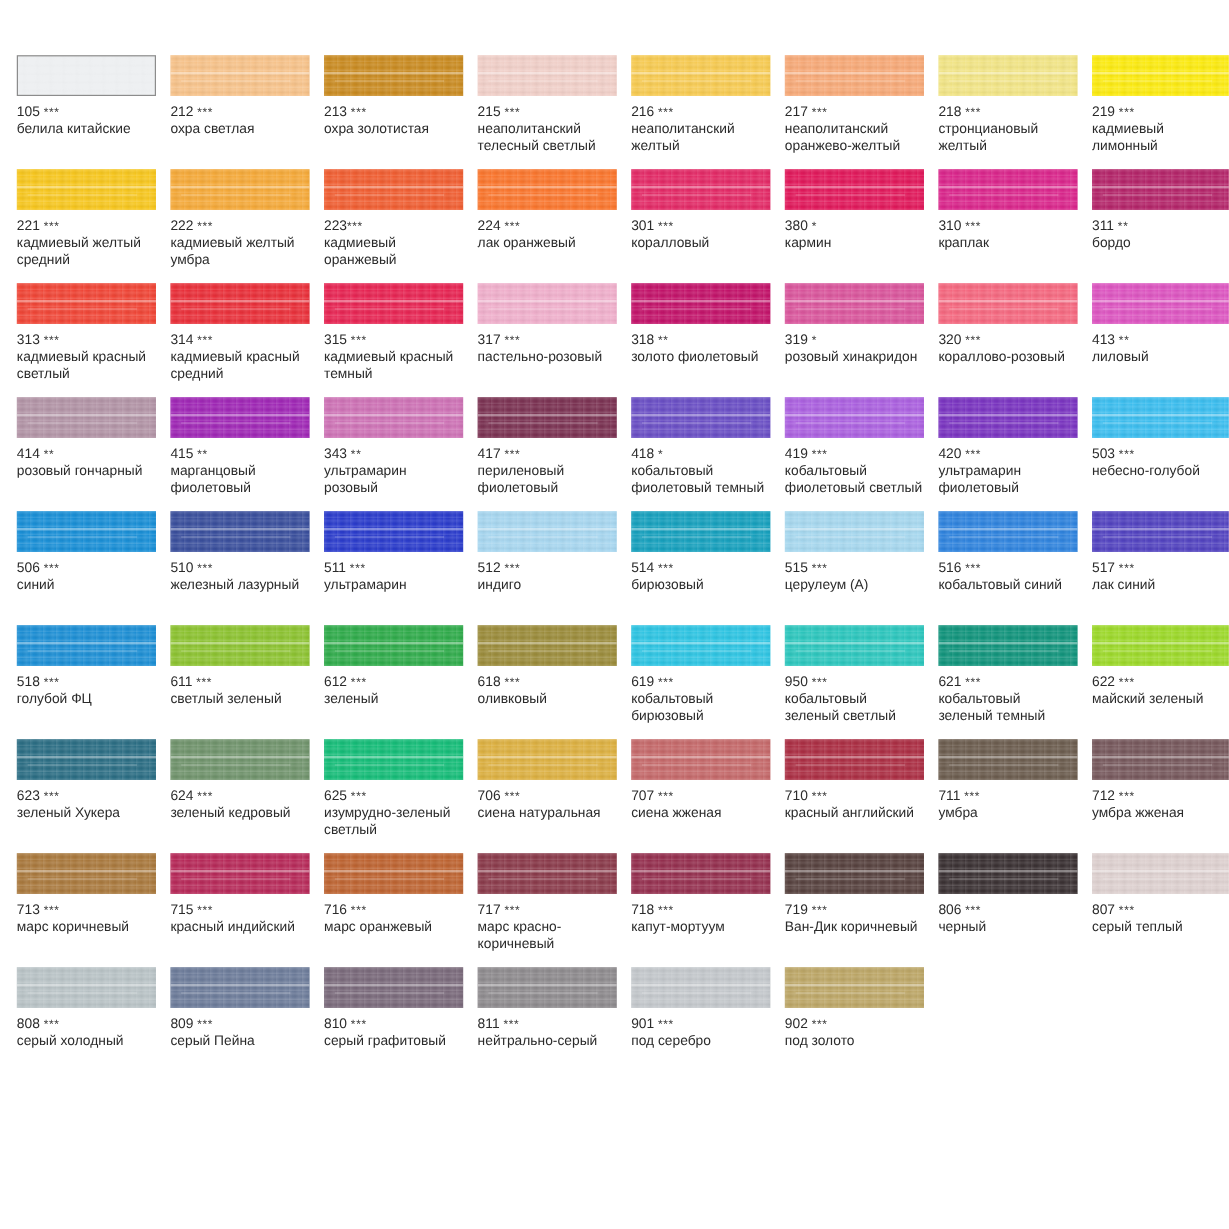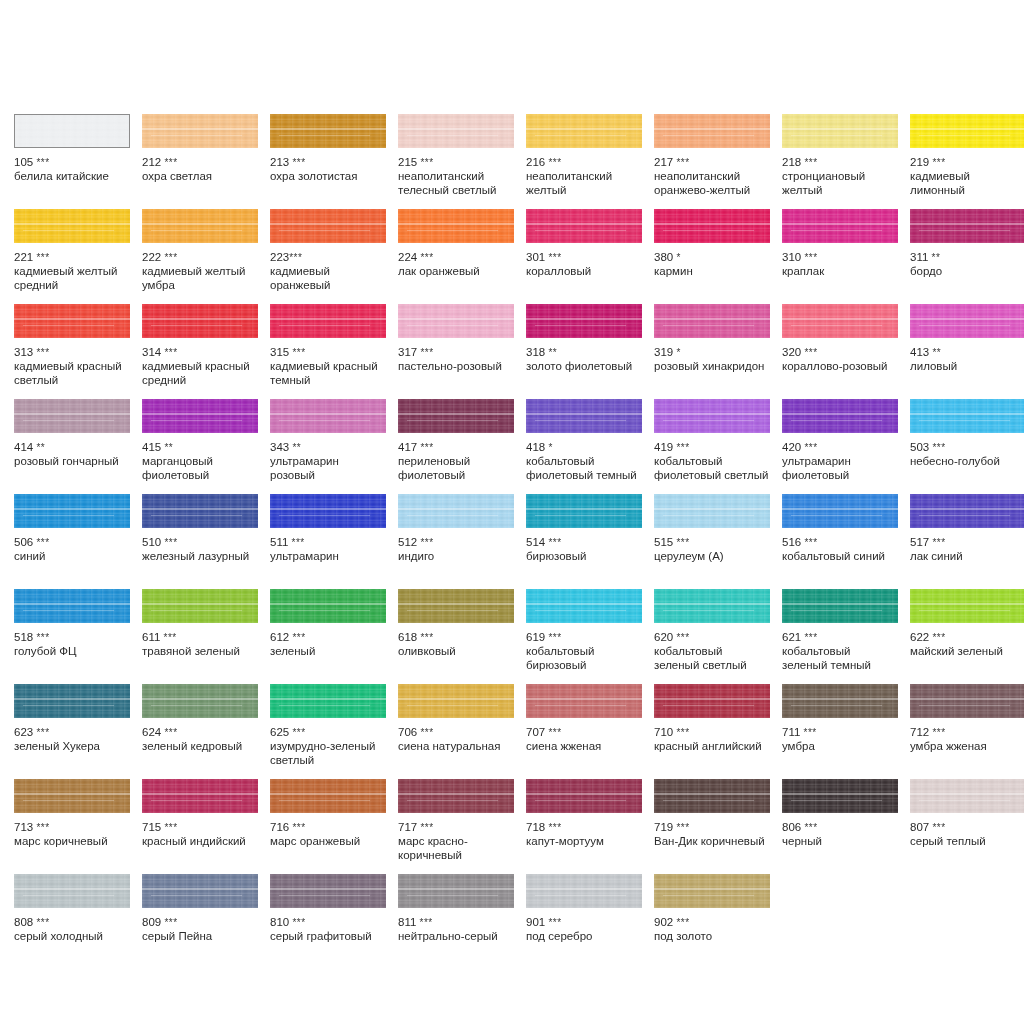--- a/index.html
+++ b/index.html
@@ -11,21 +11,21 @@
     width: 1024px;
     height: 1024px;
     font-family: "Liberation Sans", "DejaVu Sans", sans-serif;
     -webkit-font-smoothing: antialiased;
   }
   #sheet {
     position: relative;
     width: 1024px;
     height: 1024px;
     box-sizing: border-box;
-    padding: 114px 0 0 14px;
+    padding: 46px 0 0 14px;
   }
   #grid {
     display: grid;
     grid-template-columns: repeat(8, 128px);
     grid-auto-rows: 95px;
     column-gap: 0px;
     row-gap: 0px;
   }
   .cell {
     width: 128px;
@@ -472,21 +472,21 @@
         <div class="code"><span>518</span> <span class="stars">***</span></div>
         <div class="cname">голубой ФЦ</div>
       </div>
       <div class="cell">
         <div class="swatch" style="background-color: rgb(140, 194, 49);">
           <div class="grain"></div>
           <div class="streak"></div>
           <div class="streak2"></div>
         </div>
         <div class="code"><span>611</span> <span class="stars">***</span></div>
-        <div class="cname">травяной зеленый</div>
+        <div class="cname">светлый зеленый</div>
       </div>
       <div class="cell">
         <div class="swatch" style="background-color: rgb(48, 171, 75);">
           <div class="grain"></div>
           <div class="streak"></div>
           <div class="streak2"></div>
         </div>
         <div class="code"><span>612</span> <span class="stars">***</span></div>
         <div class="cname">зеленый</div>
       </div>
@@ -507,21 +507,21 @@
         </div>
         <div class="code"><span>619</span> <span class="stars">***</span></div>
         <div class="cname">кобальтовый бирюзовый</div>
       </div>
       <div class="cell">
         <div class="swatch" style="background-color: rgb(45, 198, 189);">
           <div class="grain"></div>
           <div class="streak"></div>
           <div class="streak2"></div>
         </div>
-        <div class="code"><span>620</span> <span class="stars">***</span></div>
+        <div class="code"><span>950</span> <span class="stars">***</span></div>
         <div class="cname">кобальтовый зеленый светлый</div>
       </div>
       <div class="cell">
         <div class="swatch" style="background-color: rgb(18, 148, 124);">
           <div class="grain"></div>
           <div class="streak"></div>
           <div class="streak2"></div>
         </div>
         <div class="code"><span>621</span> <span class="stars">***</span></div>
         <div class="cname">кобальтовый зеленый темный</div>

